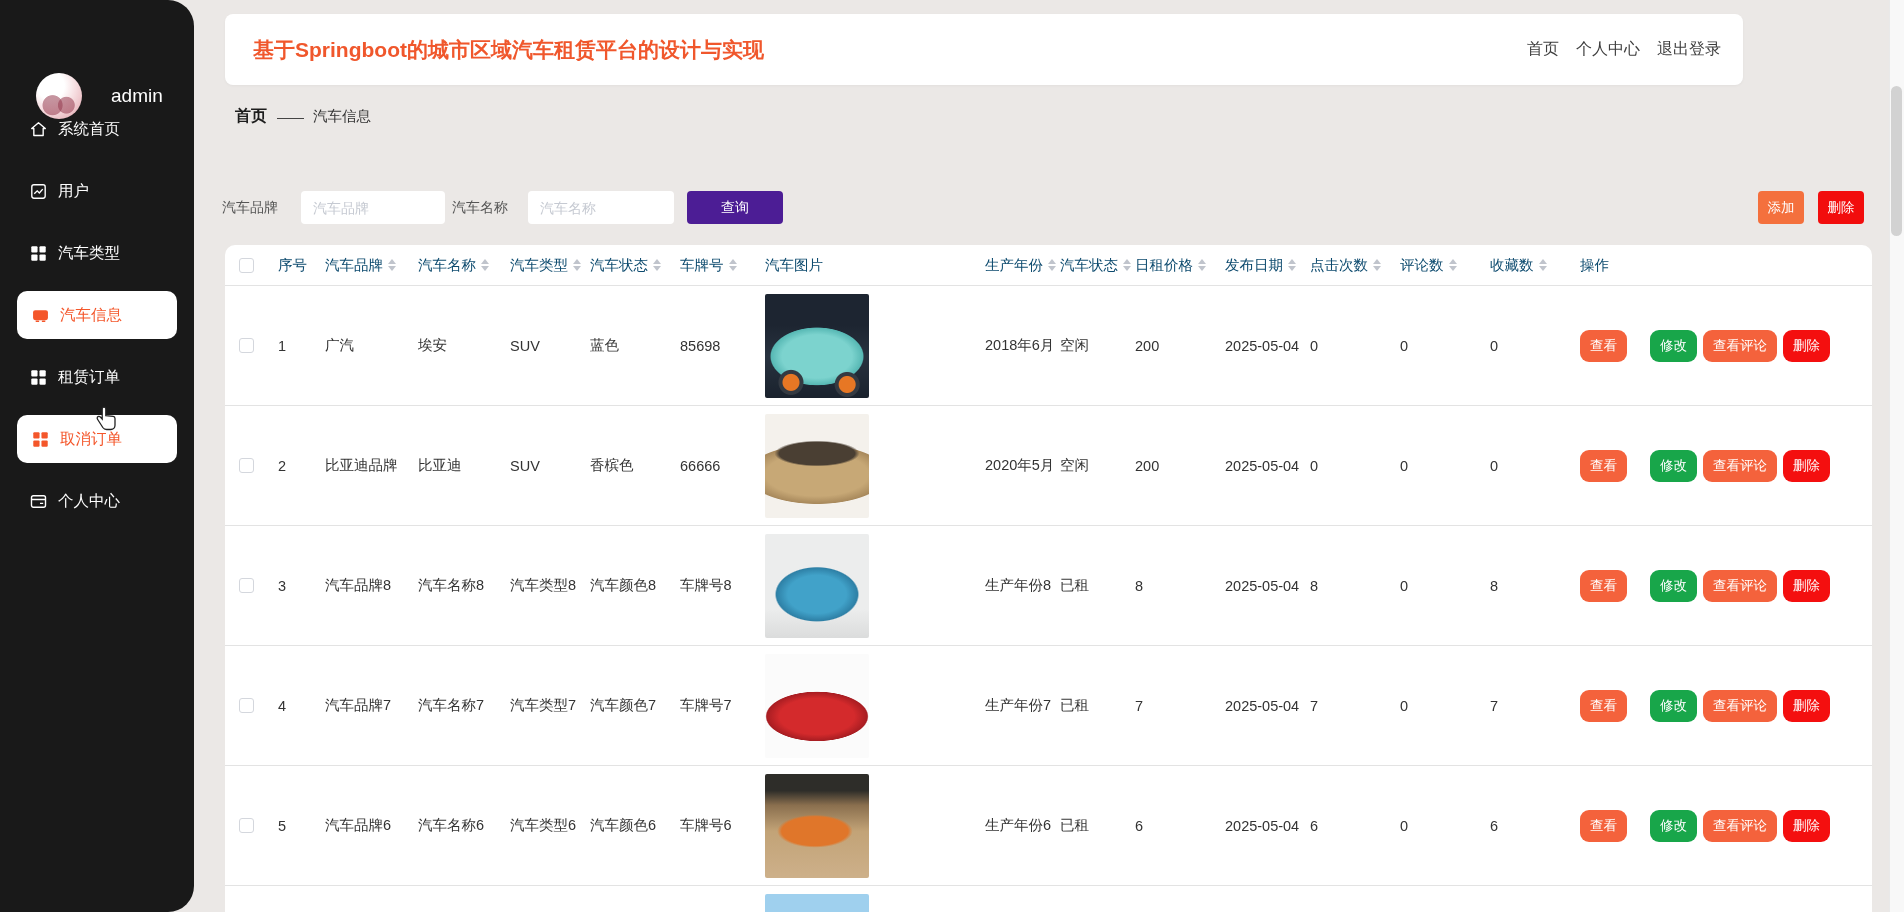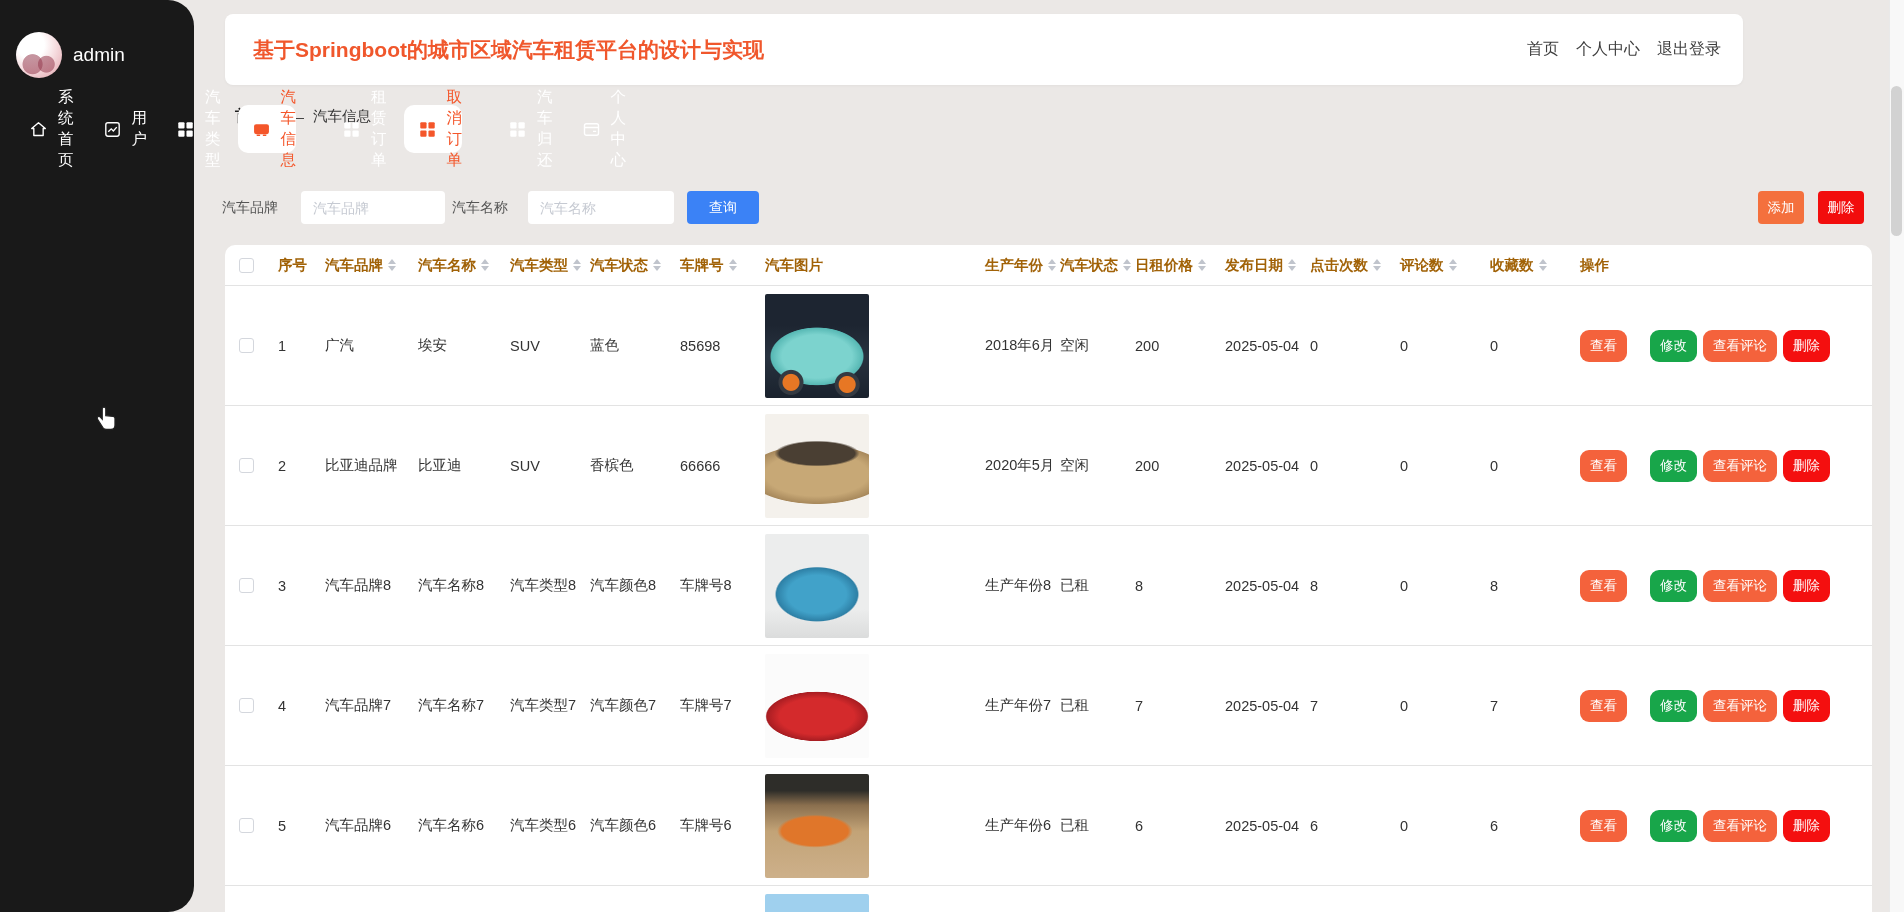--- a/index.html
+++ b/index.html
@@ -9,30 +9,30 @@
     background:#ebe8e6;
     font-family:"Liberation Sans","DejaVu Sans",sans-serif;
     color:#333;
   }
 
   
   .sidebar {
     position:absolute; left:0; top:0; width:194px; height:912px;
     background:#191919; border-radius:0 26px 26px 0; z-index:5;
   }
-  .profile { display:flex; align-items:center; gap:11px; padding:32px 0 0 16px; }
+  .profile { display:flex; align-items:center; gap:29px; padding:32px 0 0 36px;margin-top:41px; }
   .avatar {
     width:46px; height:46px; border-radius:50%;
     background:
       radial-gradient(circle at 36% 70%, rgba(150,60,80,.55) 0 22%, transparent 24%),
       radial-gradient(circle at 66% 70%, rgba(150,60,80,.55) 0 18%, transparent 20%),
       radial-gradient(circle at 32% 28%, #ffffff 0 30%, #f6dde0 55%, #e7b3ba 85%, #d99aa4 100%);
   }
   .profile-name { color:#fff; font-size:19px; }
-  .menu { position:absolute; top:105px; left:0; right:0; display:flex; flex-direction:row; }
+  .menu { position:absolute; top:105px; left:0; right:0; display:flex; flex-direction:column; gap:14px; }
   .menu-item {
     height:48px; display:flex; align-items:center; gap:11px;
     padding-left:30px; color:#fff; font-size:15.5px; cursor:pointer;
   }
   .menu-item .mi-icon { width:17px; height:17px; display:inline-flex; }
   .menu-item .mi-icon svg { width:17px; height:17px; display:block; }
   .menu-item.active {
     margin:0 17px; padding-left:15px; background:#ffffff;
     border-radius:10px; color:#f4562a;
   }
@@ -65,34 +65,34 @@
     background:#fff; padding:0 12px; font-size:14px; color:#333; outline:none;
     font-family:"Liberation Sans","DejaVu Sans",sans-serif;
   }
   .f-input::placeholder { color:#c6cad2; }
   .f-input1 { left:107px; width:144px; }
   .f-input2 { left:334px; width:146px; }
   .btn {
     position:absolute; top:0; height:33px; border:none; border-radius:4px;
     color:#fff; cursor:pointer; font-family:"Liberation Sans","DejaVu Sans",sans-serif;
   }
-  .btn-query { left:493px; width:72px; background:#3b82f6; font-size:14px; }
+  .btn-query { left:493px; width:96px; background:#4c1d95; font-size:14px; }
   .btn-add   { left:1564px; width:46px; background:#f4703d; font-size:13.5px; }
   .btn-del   { left:1624px; width:46px; background:#f20d0d; font-size:13.5px; }
 
   
   .table-card {
     position:absolute; left:31px; top:245px; width:1647px; height:770px;
     background:#fff; border-radius:10px 10px 0 0; overflow:hidden;
   }
   .trow {
     display:grid; align-items:center;
     grid-template-columns:53px 47px 93px 92px 80px 90px 85px 220px 75px 75px 90px 85px 90px 90px 90px 1fr;
   }
-  .thead { height:40px; font-weight:bold; font-size:14.5px; color:#a16207; }
+  .thead { height:40px; font-weight:normal; font-size:14.5px; color:#0c4a6e; }
   .tbody-row { height:120px; border-top:1px solid #e3e3e3; font-size:14.5px; color:#333; }
   .cell { display:flex; align-items:center; }
   .cb-cell { padding-left:14px; }
   .cb {
     width:15px; height:15px; border:1px solid #d4d7dd; border-radius:3px;
     background:#fff; display:inline-block; cursor:pointer;
   }
   .hcell span:first-child { white-space:nowrap; }
   .carets { display:inline-flex; flex-direction:column; margin-left:5px; cursor:pointer; }
   .c-up, .c-down { width:0; height:0; border-left:4px solid transparent; border-right:4px solid transparent; }
@@ -216,31 +216,20 @@
       <div class="menu-item active">
         <span class="mi-icon">
           <svg viewBox="0 0 16 16">
             <rect fill="currentColor" x="1.2" y="1.2" width="5.9" height="5.9" rx="1"></rect>
             <rect fill="currentColor" x="8.9" y="1.2" width="5.9" height="5.9" rx="1"></rect>
             <rect fill="currentColor" x="1.2" y="8.9" width="5.9" height="5.9" rx="1"></rect>
             <rect fill="currentColor" x="8.9" y="8.9" width="5.9" height="5.9" rx="1"></rect>
           </svg>
         </span>
         <span class="mi-label">取消订单</span>
-      </div>
-      <div class="menu-item">
-        <span class="mi-icon">
-          <svg viewBox="0 0 16 16">
-            <rect fill="currentColor" x="1.2" y="1.2" width="5.9" height="5.9" rx="1"></rect>
-            <rect fill="currentColor" x="8.9" y="1.2" width="5.9" height="5.9" rx="1"></rect>
-            <rect fill="currentColor" x="1.2" y="8.9" width="5.9" height="5.9" rx="1"></rect>
-            <rect fill="currentColor" x="8.9" y="8.9" width="5.9" height="5.9" rx="1"></rect>
-          </svg>
-        </span>
-        <span class="mi-label">汽车归还</span>
       </div>
       <div class="menu-item">
         <span class="mi-icon">
           <svg viewBox="0 0 16 16">
             <rect x="1.4" y="2.6" width="13.2" height="10.8" rx="1.8" fill="none" stroke="currentColor" stroke-width="1.3"></rect>
             <path d="M1.4 6.1h13.2M9.4 9.8h3" stroke="currentColor" stroke-width="1.3" fill="none"></path>
           </svg>
         </span>
         <span class="mi-label">个人中心</span>
       </div>

